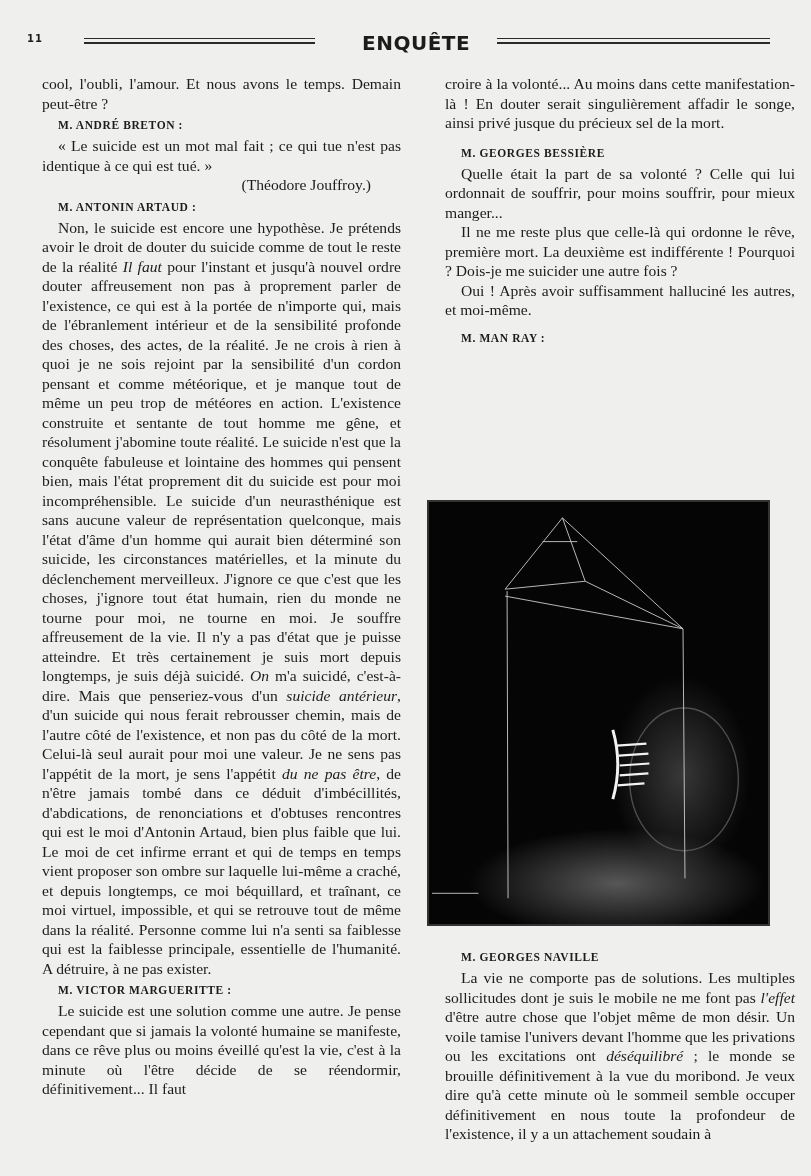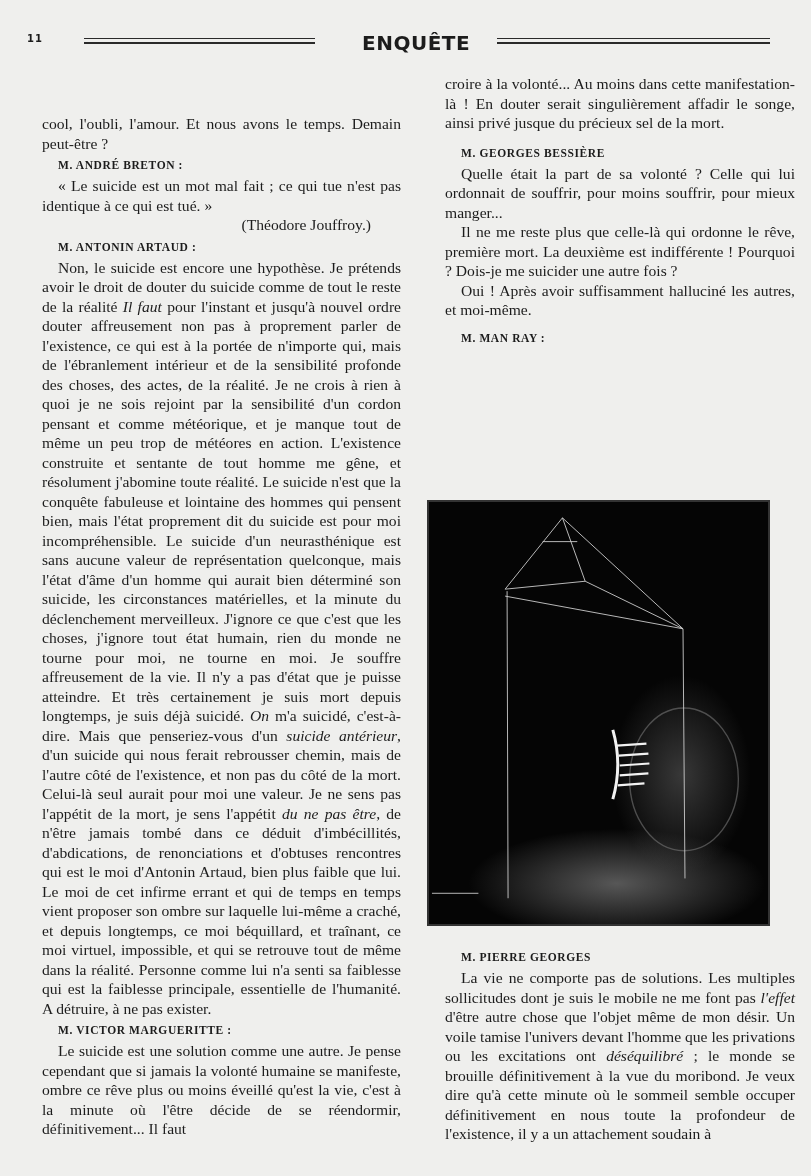--- a/index.html
+++ b/index.html
@@ -19,21 +19,21 @@
   .rule::before, .rule::after { content: ""; position: absolute; left: 0; right: 0; background: #2a2a2a; }
   .rule::before { top: 0; height: 1px; }
   .rule::after { top: 4px; height: 2px; }
   .rule-left { left: 84px; width: 231px; }
   .rule-right { left: 497px; width: 273px; }
   .running-title {
     position: absolute; left: 362px; top: 31px; width: 86px; text-align: center;
     font-family: "DejaVu Sans", sans-serif; font-weight: bold; font-size: 20px; letter-spacing: 0.5px;
   }
   .col { position: absolute; top: 74px; font-size: 15.6px; line-height: 19.5px; }
-  .col-left { left: 42px; width: 359px; margin-top: 40px; }
+  .col-left { left: 42px; width: 359px; }
   .col-right { left: 445px; width: 350px; }
   p { margin: 0; text-align: justify; text-indent: 16px; hyphens: manual; }
   p.noindent { text-indent: 0; }
   .speaker {
     margin: 4px 0 2px 0; text-indent: 16px;
     font-size: 11.5px; font-weight: bold; letter-spacing: 0.6px; line-height: 17px;
   }
   .attribution { text-align: right; padding-right: 30px; text-indent: 0; }
   .figure {
     position: absolute; left: 427px; top: 500px; width: 343px; height: 426px;
@@ -56,21 +56,21 @@
   <p class="noindent">cool, l'oubli, l'amour. Et nous avons le temps. Demain peut-être ?</p>
 
   <div class="speaker">M. ANDRÉ BRETON :</div>
   <p>« Le suicide est un mot mal fait ; ce qui tue n'est pas identique à ce qui est tué. »</p>
   <p class="attribution">(Théodore Jouffroy.)</p>
 
   <div class="speaker">M. ANTONIN ARTAUD :</div>
   <p><span>Non, le suicide est encore une hypothèse. Je prétends avoir le droit de douter du suicide comme de tout le reste de la réalité </span><i>Il faut</i><span> pour l'instant et jusqu'à nouvel ordre douter affreusement non pas à proprement parler de l'existence, ce qui est à la portée de n'importe qui, mais de l'ébranlement intérieur et de la sensibilité profonde des choses, des actes, de la réalité. Je ne crois à rien à quoi je ne sois rejoint par la sensibilité d'un cordon pensant et comme météorique, et je manque tout de même un peu trop de météores en action. L'existence construite et sentante de tout homme me gêne, et résolument j'abomine toute réalité. Le suicide n'est que la conquête fabuleuse et lointaine des hommes qui pensent bien, mais l'état proprement dit du suicide est pour moi incompréhensible. Le suicide d'un neurasthénique est sans aucune valeur de représentation quelconque, mais l'état d'âme d'un homme qui aurait bien déterminé son suicide, les circonstances matérielles, et la minute du déclenchement merveilleux. J'ignore ce que c'est que les choses, j'ignore tout état humain, rien du monde ne tourne pour moi, ne tourne en moi. Je souffre affreusement de la vie. Il n'y a pas d'état que je puisse atteindre. Et très certainement je suis mort depuis longtemps, je suis déjà suicidé. </span><i>On</i><span> m'a suicidé, c'est-à-dire. Mais que penseriez-vous d'un </span><i>suicide antérieur</i><span>, d'un suicide qui nous ferait rebrousser chemin, mais de l'autre côté de l'existence, et non pas du côté de la mort. Celui-là seul aurait pour moi une valeur. Je ne sens pas l'appétit de la mort, je sens l'appétit </span><i>du ne pas être</i><span>, de n'être jamais tombé dans ce déduit d'imbécillités, d'abdications, de renonciations et d'obtuses rencontres qui est le moi d'Antonin Artaud, bien plus faible que lui. Le moi de cet infirme errant et qui de temps en temps vient proposer son ombre sur laquelle lui-même a craché, et depuis longtemps, ce moi béquillard, et traînant, ce moi virtuel, impossible, et qui se retrouve tout de même dans la réalité. Personne comme lui n'a senti sa faiblesse qui est la faiblesse principale, essentielle de l'humanité. A détruire, à ne pas exister.</span></p>
 
   <div class="speaker">M. VICTOR MARGUERITTE :</div>
-  <p>Le suicide est une solution comme une autre. Je pense cependant que si jamais la volonté humaine se manifeste, ombre ce rêve plus ou moins éveillé qu'est la vie, c'est à la minute où l'être décide de se réendormir, définitivement... Il faut</p>
+  <p>Le suicide est une solution comme une autre. Je pense cependant que si jamais la volonté humaine se manifeste, dans ce rêve plus ou moins éveillé qu'est la vie, c'est à la minute où l'être décide de se réendormir, définitivement... Il faut</p>
 </div>
 
 <div class="col col-right">
   <p class="noindent">croire à la volonté... Au moins dans cette manifestation-là ! En douter serait singulièrement affadir le songe, ainsi privé jusque du précieux sel de la mort.</p>
 
   <div class="speaker" style="margin-top:12px">M. GEORGES BESSIÈRE</div>
   <p>Quelle était la part de sa volonté ? Celle qui lui ordonnait de souffrir, pour moins souffrir, pour mieux manger...</p>
   <p>Il ne me reste plus que celle-là qui ordonne le rêve, première mort. La deuxième est indifférente ! Pourquoi ? Dois-je me suicider une autre fois ?</p>
   <p>Oui ! Après avoir suffisamment halluciné les autres, et moi-même.</p>
 
@@ -110,15 +110,15 @@
       <line x1="190" y1="246" x2="220" y2="244" stroke-width="2.2"></line>
       <line x1="192" y1="256" x2="222" y2="254" stroke-width="2.2"></line>
       <line x1="193" y1="266" x2="223" y2="264" stroke-width="2.2"></line>
       <line x1="193" y1="276" x2="222" y2="274" stroke-width="2.2"></line>
       <line x1="191" y1="286" x2="218" y2="284" stroke-width="2.2"></line>
     </g>
   </svg>
 </div>
 
 <div class="col col-right" style="top:945px">
-  <div class="speaker">M. PIERRE GEORGES</div>
+  <div class="speaker">M. GEORGES NAVILLE</div>
   <p><span>La vie ne comporte pas de solutions. Les multiples sollicitudes dont je suis le mobile ne me font pas </span><i>l'effet</i><span> d'être autre chose que l'objet même de mon désir. Un voile tamise l'univers devant l'homme que les privations ou les excitations ont </span><i>déséquilibré</i><span> ; le monde se brouille définitivement à la vue du moribond. Je veux dire qu'à cette minute où le sommeil semble occuper définitivement en nous toute la profondeur de l'existence, il y a un attachement soudain à</span></p>
 </div>
 
 </body></html>

